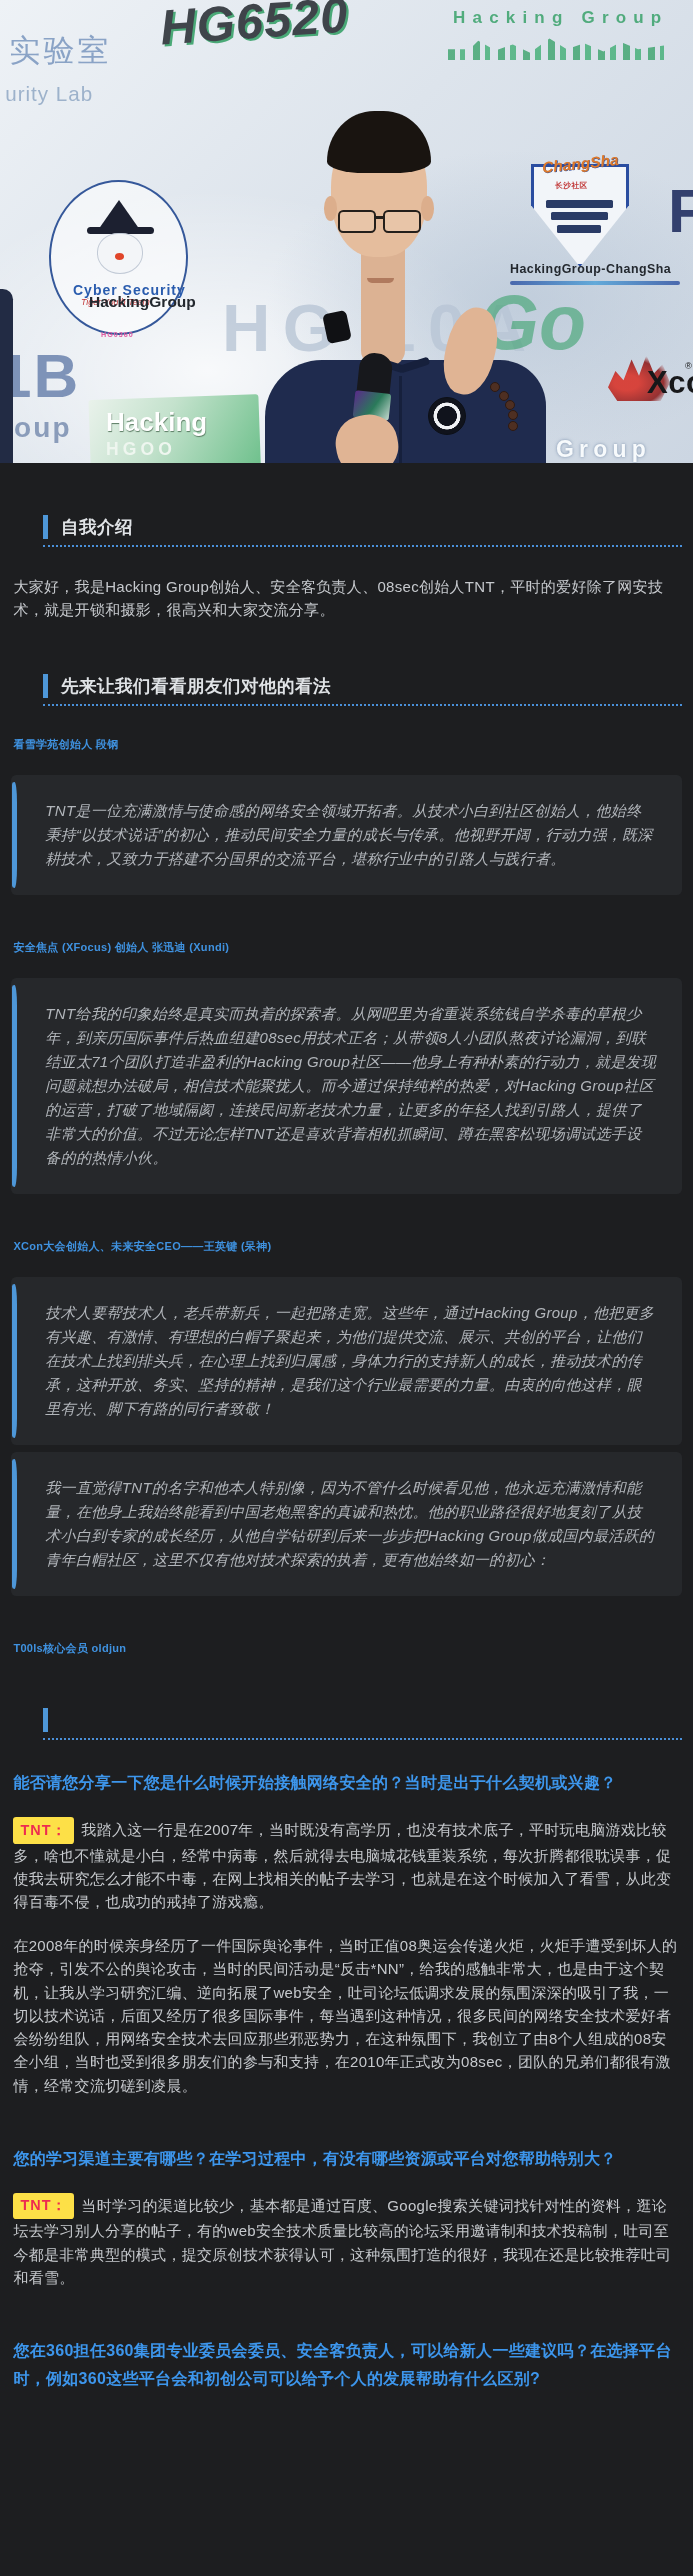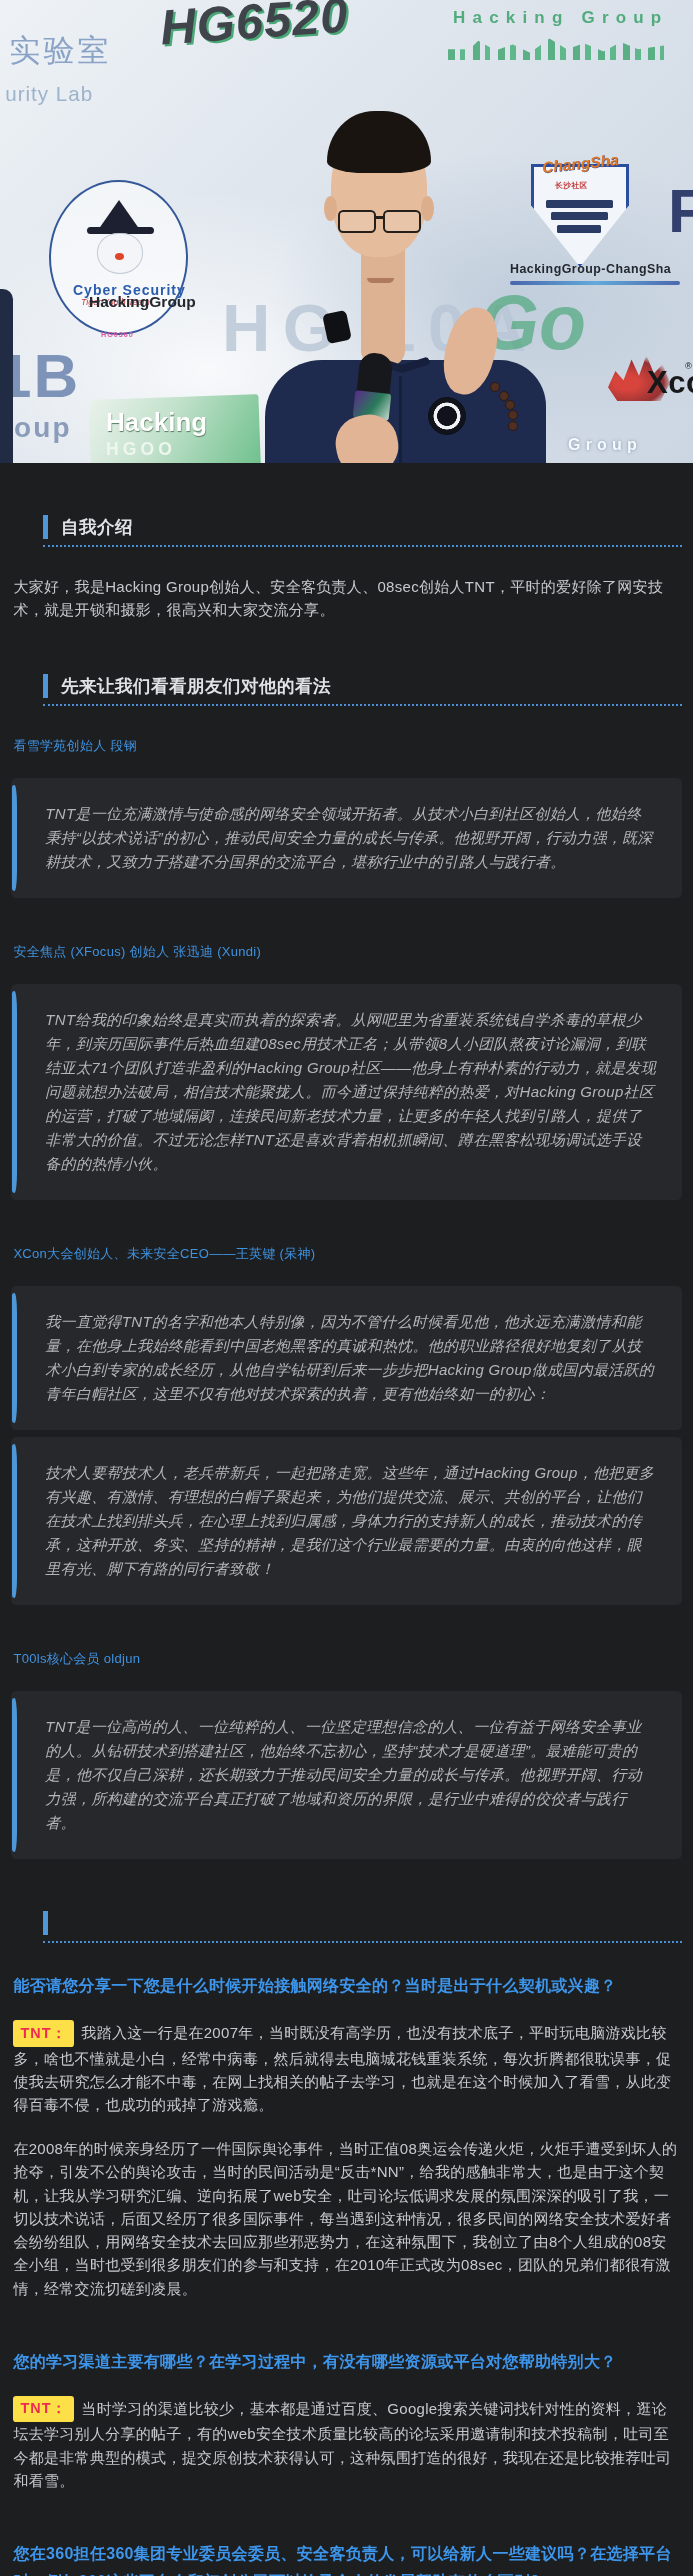--- a/index.html
+++ b/index.html
@@ -54,22 +54,22 @@
   .h-hgcs { left: 510px; top: 262px; font-size: 12.4px; font-weight: bold; color: #23282e; letter-spacing: 0.5px; }
   .h-hgcs-bar { left: 510px; top: 281px; width: 170px; height: 4.1px;
     background: linear-gradient(to right, #2a4da0, #4aa0d8, #2a4da0); border-radius: 2.1px; opacity:.8; }
   .h-f { left: 668px; top: 175px; font-size: 62px; font-weight: bold; color: #33406e; }
   .h-1b { left: -3.1px; top: 340px; font-size: 62px; font-weight: bold; color: #7e93b8; letter-spacing: 2.1px; }
   .h-roup { left: 1px; top: 412px; font-size: 28px; font-weight: bold; color: #8a9cba; letter-spacing: 2.1px; }
   .h-panel { left: 90px; top: 397px; width: 170px; height: 93px; transform: rotate(-2deg);
     background: linear-gradient(120deg,#e9f2ea, #bfe0c8 40%, #58b87a 100%); border-radius: 3.1px; opacity: .9; }
   .h-panel-t1 { left: 106px; top: 407px; font-size: 26px; font-weight: bold; color: #ffffff; text-shadow: 0.5px 1px 1px #5a7a62; }
   .h-panel-t2 { left: 106px; top: 439px; font-size: 17.5px; font-weight: bold; color: #eef6ef; letter-spacing: 4.1px; }
-  .h-group { left: 556px; top: 436px; font-size: 16px; font-weight: bold; color: #f7fafc; letter-spacing: 5.2px;
-    text-shadow: 0 0 3.1px rgba(60,90,130,.6); margin-left: 12px; }
+  .h-group { left: 556px; top: 436px; font-size: 23px; font-weight: bold; color: #f7fafc; letter-spacing: 5.2px;
+    text-shadow: 0 0 3.1px rgba(60,90,130,.6); }
   .h-flame { left: 608px; top: 355px; width: 62px; height: 46px;
     background: radial-gradient(ellipse at 30% 60%, #d8342a 20%, #8f1f1f 60%, transparent 75%);
     clip-path: polygon(0 70%, 12% 35%, 25% 55%, 38% 10%, 50% 45%, 62% 0, 74% 40%, 88% 20%, 100% 60%, 85% 100%, 15% 100%);
     opacity: .9; }
   .h-xcon { left: 647px; top: 365px; font-size: 31px; font-weight: bold; color: #17181a; letter-spacing: 0.5px; }
   .h-xcon-r { left: 685px; top: 361px; font-size: 9.3px; color: #17181a; }
   
   .p-left-sliver { left: 0; top: 289px; width: 13.4px; height: 174px; background: #222b44; border-radius: 0 10.3px 0 0; }
   .p-torso { left: 265px; top: 360px; width: 281px; height: 103px; background: #1f2b4e; border-radius: 57px 46px 0 0; }
   .p-placket { left: 399px; top: 376px; width: 3.1px; height: 87px; background: #16203c; }
@@ -100,21 +100,21 @@
   
   article { display: block; padding: 0 11.3px 15.5px; }
   .block-section { margin-top: 52px; display: flex; align-items: center;
     border-bottom: 2.1px dotted #4a90d9; padding-bottom: 6.2px; min-height: 26px; margin-left: 32px; }
   .sec-bar { width: 5.2px; height: 24px; background: #4e97d8; margin-right: 12.4px; flex: 0 0 auto; }
   .sec-title { margin: 0; font-size: 17.5px; font-weight: bold; color: #e0e3e6; letter-spacing: 0.5px; }
 
   .block-p { margin: 43px 2.1px 0; font-size: 15px; line-height: 1.55; color: #c6c9cd; letter-spacing: 0.3px; }
   .block-section + .block-p { margin-top: 28px; }
 
-  .block-speaker { margin: 45px 2.1px 0; font-size: 13px; font-weight: normal; color: #3f92e0; letter-spacing: 0.3px; }
+  .block-speaker { margin: 45px 2.1px 0; font-size: 11px; font-weight: bold; color: #3f92e0; letter-spacing: 0.3px; }
   .block-section + .block-speaker { margin-top: 31px; }
 
   .block-quote { margin-top: 23px; }
   .quote-box { position: relative; background: #26282b; border-radius: 5.2px;
     padding: 24px 25px 24px 34px; }
   .quote-box + .quote-box { margin-top: 7.2px; }
   .quote-box::before { content: ""; position: absolute; left: 1px; top: 7.2px; bottom: 7.2px; width: 4.6px;
     background: #4e97d8; border-radius: 3.1px 70% 70% 3.1px / 3.1px 25px 25px 3.1px; }
   .quote-text { margin: 0; font-size: 15px; font-style: italic; line-height: 1.6; color: #b2b6bb; letter-spacing: 0.3px; }
 
@@ -213,32 +213,27 @@
       </div>
       <p class="block-speaker">安全焦点 (XFocus) 创始人 张迅迪 (Xundi)</p>
       <div class="block-quote">
         <div class="quote-box">
           <p class="quote-text">TNT给我的印象始终是真实而执着的探索者。从网吧里为省重装系统钱自学杀毒的草根少年，到亲历国际事件后热血组建08sec用技术正名；从带领8人小团队熬夜讨论漏洞，到联结亚太71个团队打造非盈利的Hacking Group社区——他身上有种朴素的行动力，就是发现问题就想办法破局，相信技术能聚拢人。而今通过保持纯粹的热爱，对Hacking Group社区的运营，打破了地域隔阂，连接民间新老技术力量，让更多的年轻人找到引路人，提供了非常大的价值。不过无论怎样TNT还是喜欢背着相机抓瞬间、蹲在黑客松现场调试选手设备的的热情小伙。</p>
         </div>
       </div>
       <p class="block-speaker">XCon大会创始人、未来安全CEO——王英键 (呆神)</p>
       <div class="block-quote">
         <div class="quote-box">
+          <p class="quote-text">技术人要帮技术人，老兵带新兵，一起把路走宽。这些年，通过Hacking Group，他把更多有兴趣、有激情、有理想的白帽子聚起来，为他们提供交流、展示、共创的平台，让他们在技术上找到排头兵，在心理上找到归属感，身体力行的支持新人的成长，推动技术的传承，这种开放、务实、坚持的精神，是我们这个行业最需要的力量。由衷的向他这样，眼里有光、脚下有路的同行者致敬！</p>
+        </div>
+        <div class="quote-box">
           <p class="quote-text">我一直觉得TNT的名字和他本人特别像，因为不管什么时候看见他，他永远充满激情和能量，在他身上我始终能看到中国老炮黑客的真诚和热忱。他的职业路径很好地复刻了从技术小白到专家的成长经历，从他自学钻研到后来一步步把Hacking Group做成国内最活跃的青年白帽社区，这里不仅有他对技术探索的执着，更有他始终如一的初心：</p>
         </div>
-        <div class="quote-box">
-          <p class="quote-text">技术人要帮技术人，老兵带新兵，一起把路走宽。这些年，通过Hacking Group，他把更多有兴趣、有激情、有理想的白帽子聚起来，为他们提供交流、展示、共创的平台，让他们在技术上找到排头兵，在心理上找到归属感，身体力行的支持新人的成长，推动技术的传承，这种开放、务实、坚持的精神，是我们这个行业最需要的力量。由衷的向他这样，眼里有光、脚下有路的同行者致敬！</p>
-        </div>
       </div>
       <p class="block-speaker">T00ls核心会员 oldjun</p>
-      <div class="block-quote">
-        <div class="quote-box">
-          <p class="quote-text">TNT是一位高尚的人、一位纯粹的人、一位坚定理想信念的人、一位有益于网络安全事业的人。从钻研技术到搭建社区，他始终不忘初心，坚持“技术才是硬道理”。最难能可贵的是，他不仅自己深耕，还长期致力于推动民间安全力量的成长与传承。他视野开阔、行动力强，所构建的交流平台真正打破了地域和资历的界限，是行业中难得的佼佼者与践行者。</p>
-        </div>
-      </div>
       <section class="block-section">
     <span class="sec-bar"></span>
   </section>
       <p class="block-question">能否请您分享一下您是什么时候开始接触网络安全的？当时是出于什么契机或兴趣？</p>
       <div class="block-answer">
         <p class="answer-para"><span class="tnt-chip">TNT：</span>我踏入这一行是在2007年，当时既没有高学历，也没有技术底子，平时玩电脑游戏比较多，啥也不懂就是小白，经常中病毒，然后就得去电脑城花钱重装系统，每次折腾都很耽误事，促使我去研究怎么才能不中毒，在网上找相关的帖子去学习，也就是在这个时候加入了看雪，从此变得百毒不侵，也成功的戒掉了游戏瘾。</p>
         <p class="answer-para">在2008年的时候亲身经历了一件国际舆论事件，当时正值08奥运会传递火炬，火炬手遭受到坏人的抢夺，引发不公的舆论攻击，当时的民间活动是“反击*NN”，给我的感触非常大，也是由于这个契机，让我从学习研究汇编、逆向拓展了web安全，吐司论坛低调求发展的氛围深深的吸引了我，一切以技术说话，后面又经历了很多国际事件，每当遇到这种情况，很多民间的网络安全技术爱好者会纷纷组队，用网络安全技术去回应那些邪恶势力，在这种氛围下，我创立了由8个人组成的08安全小组，当时也受到很多朋友们的参与和支持，在2010年正式改为08sec，团队的兄弟们都很有激情，经常交流切磋到凌晨。</p>
       </div>
       <p class="block-question">您的学习渠道主要有哪些？在学习过程中，有没有哪些资源或平台对您帮助特别大？</p>
       <div class="block-answer">

